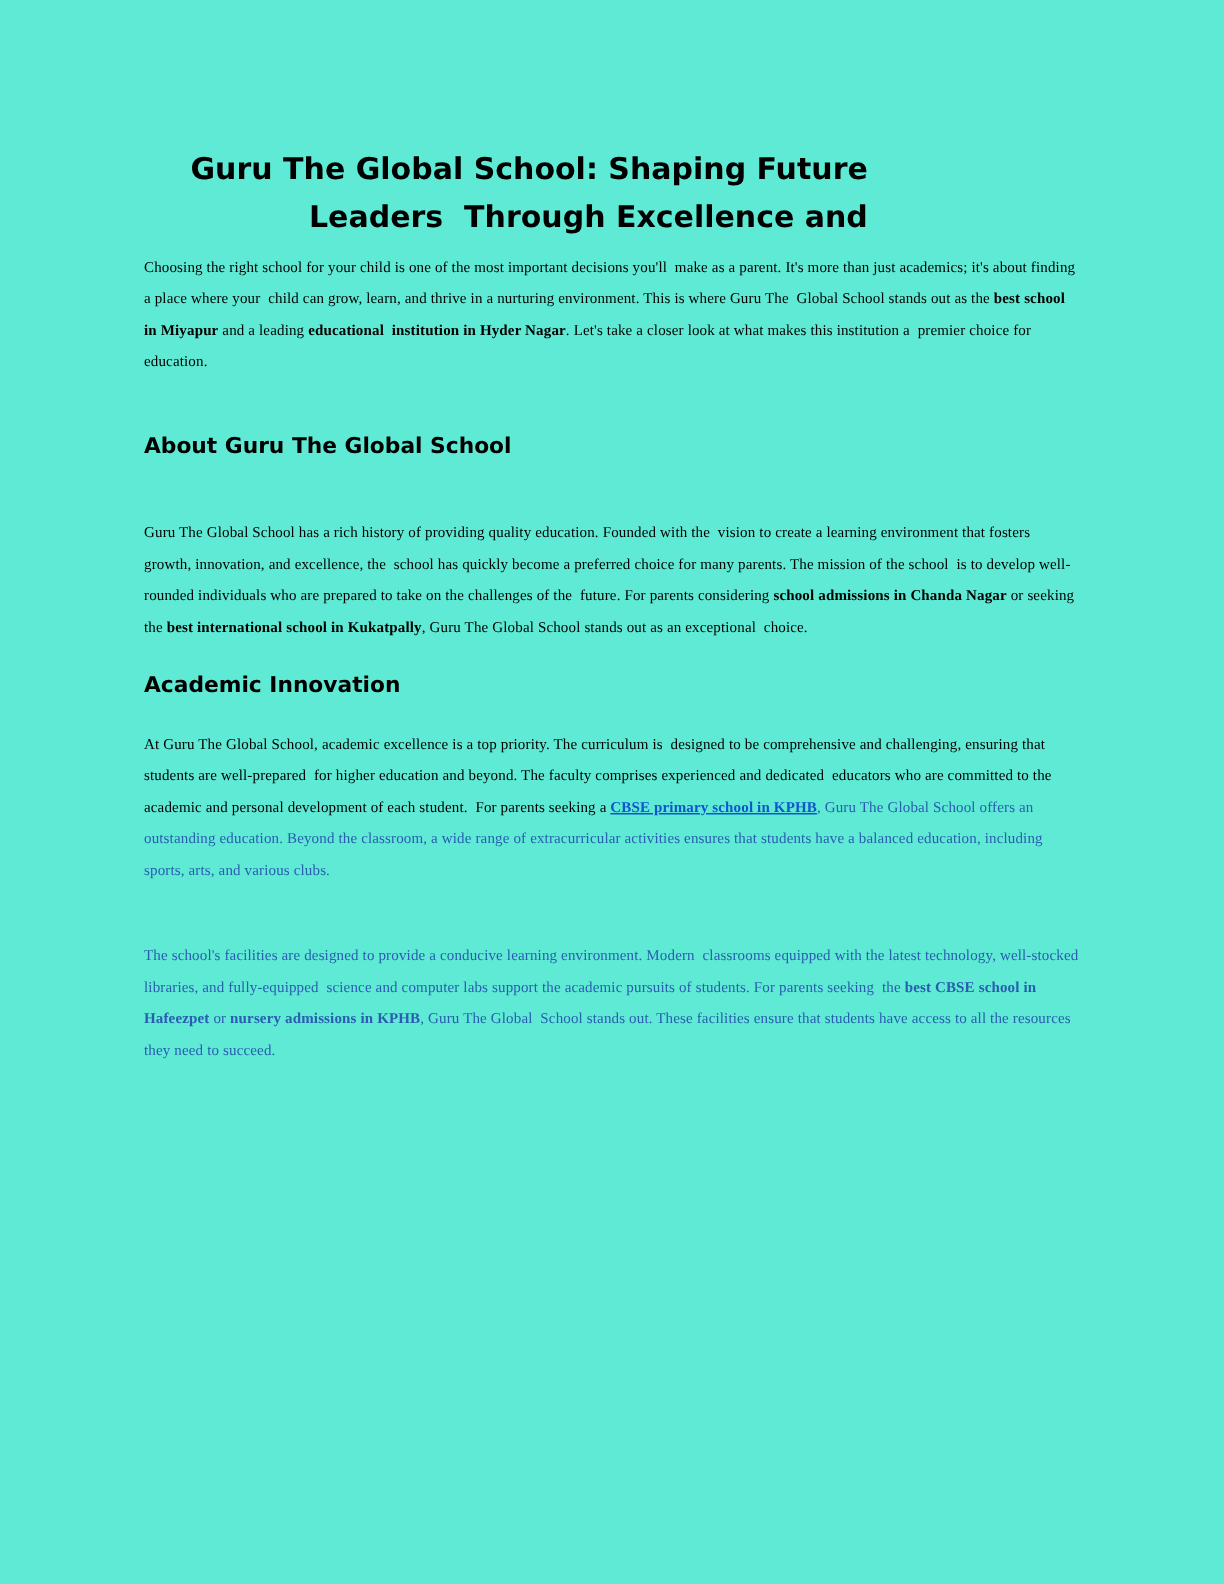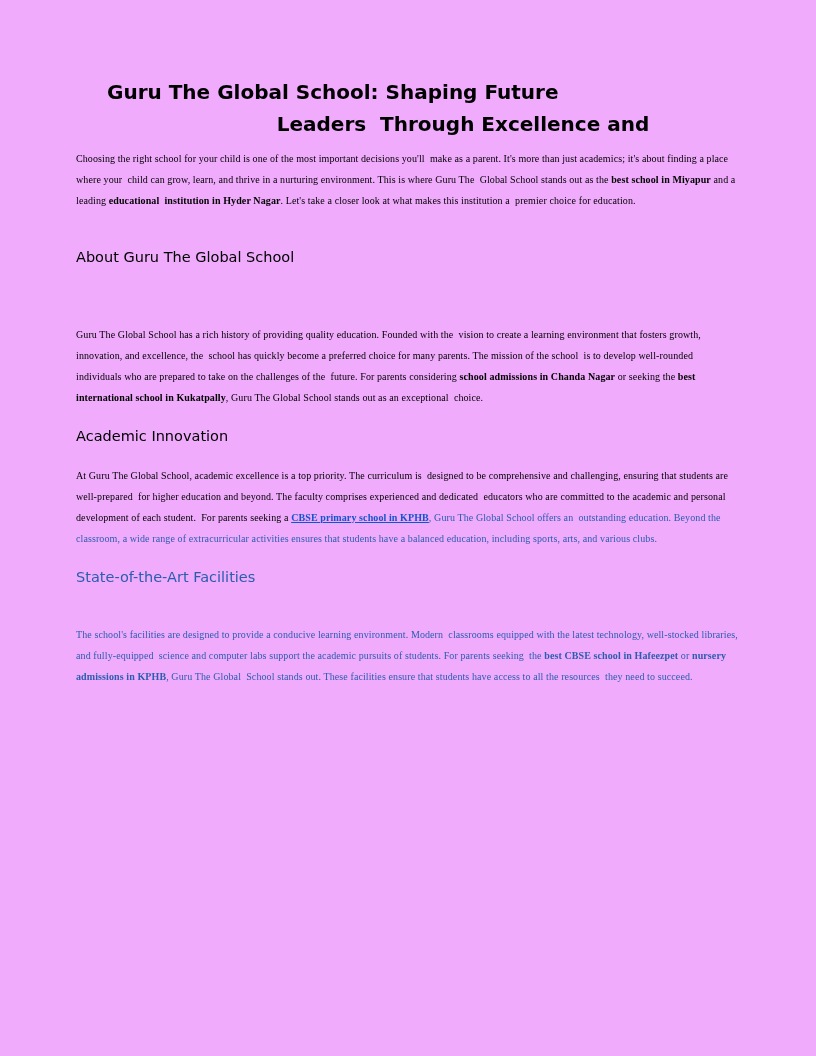--- a/index.html
+++ b/index.html
@@ -2,59 +2,59 @@
 <html><head>
 <meta charset="utf-8">
 <style>
   * { margin: 0; padding: 0; box-sizing: border-box; }
   html, body { background: #e8e8e8; }
   body { font-family: "DejaVu Sans", "Liberation Sans", sans-serif; }
   .page {
     width: 816px;
     height: 1056px;
     margin: 0 auto;
-    background: #f0abfc;
-    padding: 76px;
+    background: #5eead4;
+    padding: 96px;
     overflow: hidden;
     position: relative;
   }
   .title {
     font-size: 20px;
     line-height: 32px;
     font-weight: bold;
     color: #000000;
   }
   .t-line { white-space: pre-wrap; }
   .t-line1 { padding-left: 31px; }
-  .t-line2 { padding-left: 110px; text-align: center; }
+  .t-line2 { padding-left: 110px; }
   .para {
     font-size: 10px;
     line-height: 21px;
     color: #000000;
     white-space: pre-wrap;
     letter-spacing: 0.1px;
     font-family: Liberation Serif, serif;
   }
   .heading {
     font-size: 14.5px;
     line-height: 21px;
-    font-weight: normal;
+    font-weight: bold;
     color: #000000;
   }
   .b { font-weight: bold; }
   .blue { color: #2a5db0; }
   .link {
     color: #1155cc;
     font-weight: bold;
     text-decoration: underline;
     cursor: pointer;
   }
   .p1 { margin-top: 8px; }
   .h-about { margin-top: 36px; }
-  .p2 { margin-top: 56px; }
+  .p2 { margin-top: 36px; }
   .h-academic { margin-top: 18px; }
   .p3 { margin-top: 18px; }
   .h-facilities { margin-top: 18px; }
   .p4 { margin-top: 36px; }
 </style>
 </head>
 <body>
 
 <div class="page">
 
@@ -66,17 +66,16 @@
   <p class="para p1"><span>Choosing the right school for your child is one of the most important decisions you'll  make as a parent. It's more than just academics; it's about finding a place where your  child can grow, learn, and thrive in a nurturing environment. This is where Guru The  Global School stands out as the </span><span class="b">best school in Miyapur</span><span> and a leading </span><span class="b">educational  institution in Hyder Nagar</span><span>. Let's take a closer look at what makes this institution a  premier choice for education.</span></p>
 
   <h2 class="heading h-about">About Guru The Global School</h2>
 
   <p class="para p2"><span>Guru The Global School has a rich history of providing quality education. Founded with the  vision to create a learning environment that fosters growth, innovation, and excellence, the  school has quickly become a preferred choice for many parents. The mission of the school  is to develop well-rounded individuals who are prepared to take on the challenges of the  future. For parents considering </span><span class="b">school admissions in Chanda Nagar</span><span> or seeking the </span><span class="b">best international school in Kukatpally</span><span>, Guru The Global School stands out as an exceptional  choice.</span></p>
 
   <h2 class="heading h-academic">Academic Innovation</h2>
 
   <p class="para p3"><span>At Guru The Global School, academic excellence is a top priority. The curriculum is  designed to be comprehensive and challenging, ensuring that students are well-prepared  for higher education and beyond. The faculty comprises experienced and dedicated  educators who are committed to the academic and personal development of each student.  For parents seeking a </span><a class="link">CBSE primary school in KPHB</a><span class="blue">, Guru The Global School offers an  outstanding education. Beyond the classroom, a wide range of extracurricular activities ensures that students have a balanced education, including sports, arts, and various clubs.</span></p>
 
-  <h2 class="heading blue h-facilities">State-of-the-Art Facilities</h2>
 
   <p class="para p4 blue"><span>The school's facilities are designed to provide a conducive learning environment. Modern  classrooms equipped with the latest technology, well-stocked libraries, and fully-equipped  science and computer labs support the academic pursuits of students. For parents seeking  the </span><span class="b">best CBSE school in Hafeezpet</span><span> or </span><span class="b">nursery admissions in KPHB</span><span>, Guru The Global  School stands out. These facilities ensure that students have access to all the resources  they need to succeed.</span></p>
 
 </div>
 
 </body></html>

